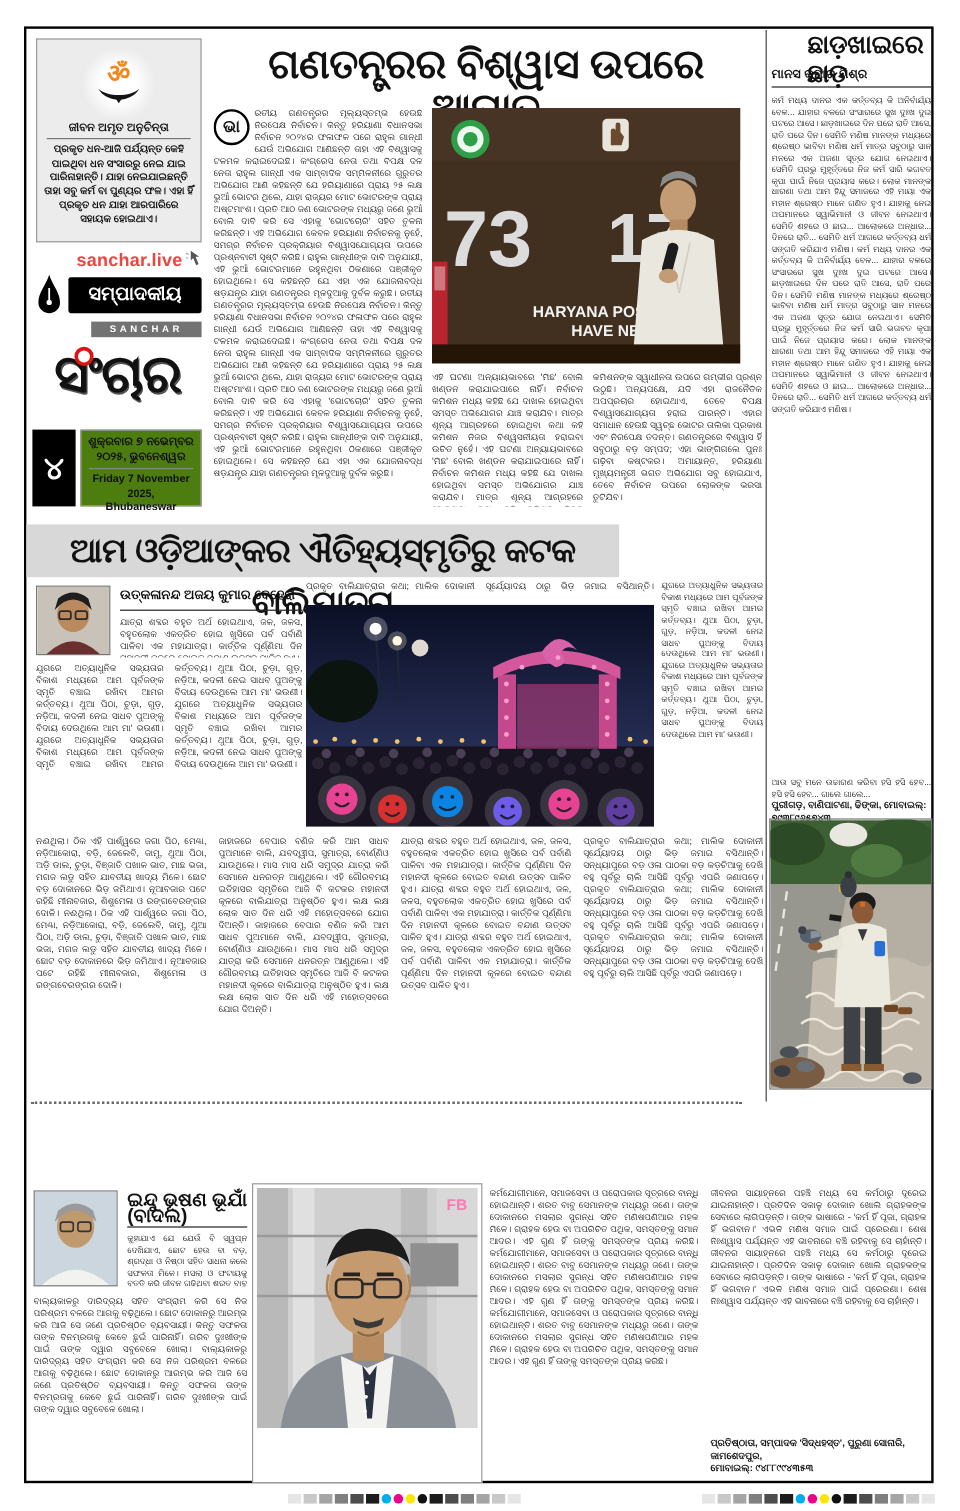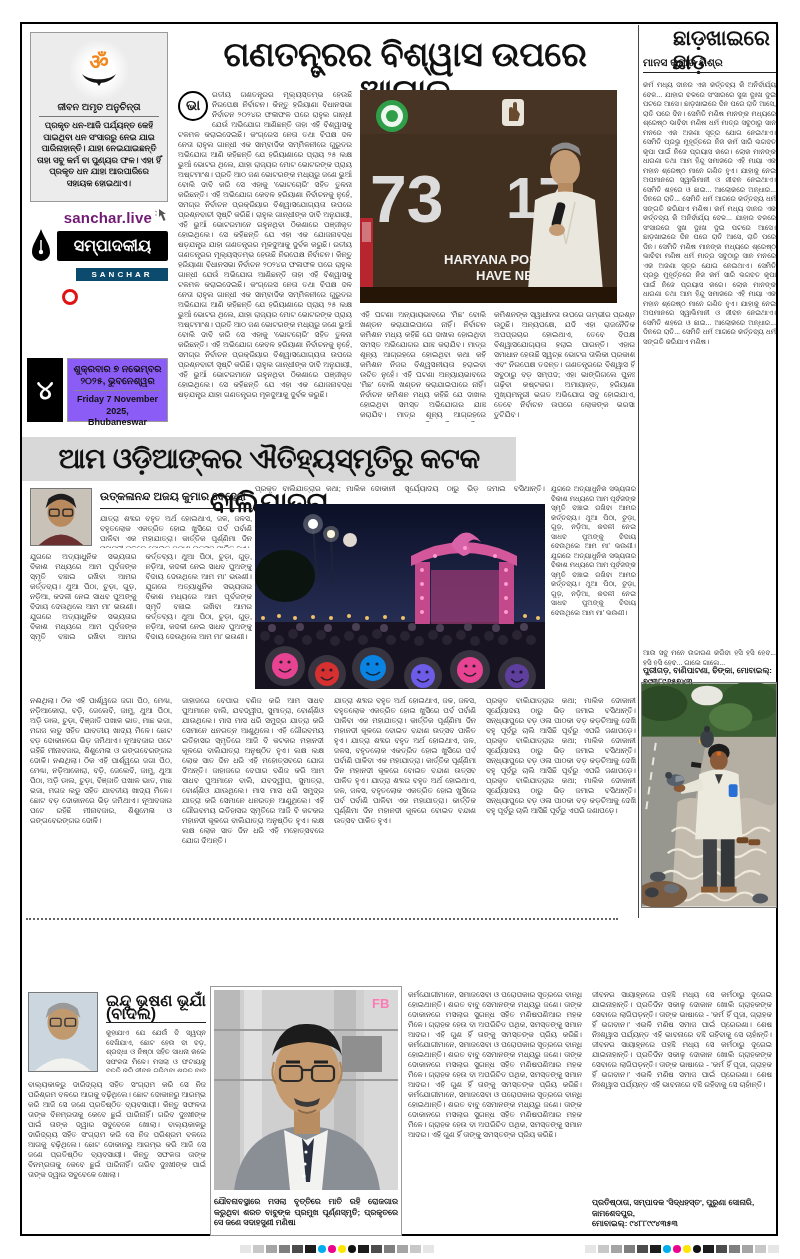--- a/index.html
+++ b/index.html
@@ -19,27 +19,27 @@
   .h-banner{background:#d8d8d8;font-size:28px;font-weight:bold;text-align:center;line-height:44px;letter-spacing:-.5px;}
   .h-bottom{font-size:31px;font-weight:bold;text-align:center;letter-spacing:-.5px;line-height:1.2;}
   .author{font-size:10.5px;font-weight:bold;}
   
   .quote-box{background:#ececec;border:1px solid #9a9a9a;box-sizing:border-box;text-align:center;}
   .om-glow{width:58px;height:58px;margin:8px auto 2px auto;background:radial-gradient(circle,#ffffff 35%,#ececec 75%);
            display:flex;flex-direction:column;align-items:center;justify-content:center;}
   .om{color:#f2871d;font-size:21px;font-weight:bold;line-height:20px;}
   .qb-title{font-size:9.5px;font-weight:bold;margin:2px 8px 3px 8px;border-bottom:1px solid #777;padding-bottom:3px;}
   .qb-text{font-size:8.5px;font-weight:bold;line-height:11.5px;margin:0 5px;text-align:center;}
-  .site{font-size:15px;font-weight:bold;color:#701a75;text-align:right;letter-spacing:.2px;}
+  .site{font-size:15px;font-weight:bold;color:#ef4444;text-align:right;letter-spacing:.2px;}
   .ed-box{background:#000;color:#fff;font-size:16px;font-weight:bold;text-align:center;line-height:30px;border-radius:2px;}
-  .mast-en{background:#0c4a6e;color:#fff;font-size:8px;font-weight:bold;letter-spacing:3px;text-align:center;line-height:13px;}
+  .mast-en{background:#737373;color:#fff;font-size:8px;font-weight:bold;letter-spacing:3px;text-align:center;line-height:13px;}
   .mast-odia{font-size:44px;font-weight:bold;letter-spacing:-1px;line-height:62px;text-shadow:1px 1px 0 #555;}
   .red-ring{width:10px;height:10px;border:3.5px solid #e01313;border-radius:50%;background:#fff;}
   .pageno{background:#000;color:#fff;font-size:26px;font-weight:bold;text-align:center;line-height:64px;}
-  .datebox{background:#8b5cf6;border:1px solid #9a9a9a;box-sizing:border-box;text-align:center;}
+  .datebox{background:#4d7c0f;border:1px solid #9a9a9a;box-sizing:border-box;text-align:center;}
   .date-od{font-size:9.5px;font-weight:bold;line-height:12px;padding-top:4px;}
   .date-en{font-size:9px;font-weight:bold;line-height:11.5px;border-top:1px solid #888;margin:3px 6px 0 6px;padding-top:3px;}
   
   .dropcap{float:left;width:26px;height:26px;border:2px solid #000;border-radius:50%;text-align:center;
            line-height:25px;font-size:14px;font-weight:bold;margin:1px 4px 0 0;}
   .addr{font-size:8px;line-height:10.5px;font-weight:bold;}
   .photo-border{border:1px solid #777;box-sizing:border-box;}
   .caption{font-size:8px;line-height:10.5px;font-weight:bold;text-align:justify;}
   .pframe{border:1px solid #999;background:#fff;box-sizing:border-box;padding:3px;}
   
@@ -74,20 +74,21 @@
   </svg>
 
   <svg class="abs" style="left:29px;top:228px;" width="24" height="36" viewBox="0 0 24 36">
     <path d="M12 1 C9 10 3 16 3 24 a9 9 0 0 0 18 0 C21 16 15 10 12 1 Z" fill="#000"></path>
     <line x1="12" y1="12" x2="12" y2="22" stroke="#fff" stroke-width="1.5"></line>
     <circle cx="12" cy="24" r="2.2" fill="#fff"></circle>
   </svg>
   <div class="abs ed-box" style="left:57px;top:231px;width:111px;height:30px;">ସମ୍ପାଦକୀୟ</div>
 
   <div class="abs mast-en" style="left:76px;top:268px;width:92px;height:13px;">SANCHAR</div>
+  <div class="abs mast-odia" style="left:26px;top:282px;width:144px;text-align:center;">ସଂଚାର</div>
   <div class="abs red-ring" style="left:62px;top:289px;"></div>
 
   <div class="abs pageno" style="left:27px;top:358px;width:36px;height:64px;">୪</div>
   <div class="abs datebox" style="left:67px;top:358px;width:101px;height:64px;">
     <div class="date-od">
       <div>ଶୁକ୍ରବାର ୭ ନଭେମ୍ବର</div>
       <div>୨୦୨୫, ଭୁବନେଶ୍ୱର</div>
     </div>
     <div class="date-en">
       <div>Friday 7 November 2025,</div>
@@ -391,21 +392,20 @@
         <path d="M58 66 q8 -34 36 -32 q28 0 34 32 q-4 -12 -34 -14 q-30 2 -36 14 z" fill="#1c1c1c"></path>
         <path d="M60 72 q-4 14 2 22 M126 72 q4 14 -2 22" stroke="#b08455" stroke-width="2" fill="none"></path>
         <rect x="66" y="76" width="22" height="15" rx="4" fill="none" stroke="#2a2a2a" stroke-width="2.2"></rect>
         <rect x="98" y="76" width="22" height="15" rx="4" fill="none" stroke="#2a2a2a" stroke-width="2.2"></rect>
         <line x1="88" y1="80" x2="98" y2="80" stroke="#2a2a2a" stroke-width="2.2"></line>
         <path d="M72 72 h14 M100 72 h14" stroke="#222" stroke-width="3"></path>
         <path d="M80 108 q13 8 26 0 l-2 6 q-11 6 -22 0 z" fill="#3a3a3a"></path>
         <path d="M84 120 q9 6 18 0" stroke="#8a6a48" stroke-width="2" fill="none"></path>
       </g>
     </svg>
-    <div class="caption" style="margin-top:3px;">ଯୌବନାବସ୍ଥାରେ ମସଲା ବୃତ୍ତିରେ ମାତି ରହି ରୋଜଗାର କରୁଥିବା ଶରତ ବାବୁଙ୍କ ପ୍ରମୁଖ ପୂର୍ଣ୍ଣସ୍ମୃତି; ପ୍ରକୃତରେ ସେ ଜଣେ ସଦାହସୁଣୀ ମଣିଷା</div>
   </div>
 
   <div class="abs body-txt" style="left:408px;top:990px;width:174px;height:246px;">କର୍ମଯୋଗୀମାନେ, ସମାଜସେବା ଓ ପରୋପକାର ସୂତ୍ରରେ ବାନ୍ଧି ହୋଇଥାନ୍ତି। ଶରତ ବାବୁ ସେମାନଙ୍କ ମଧ୍ୟରୁ ଜଣେ। ତାଙ୍କ ଦୋକାନରେ ମସଲାର ସୁଗନ୍ଧ ସହିତ ମଣିଷପଣିଆର ମହକ ମିଳେ। ଗ୍ରାହକ ହେଉ ବା ଅପରିଚିତ ପଥିକ, ସମସ୍ତଙ୍କୁ ସମାନ ଆଦର। ଏହି ଗୁଣ ହିଁ ତାଙ୍କୁ ସମସ୍ତଙ୍କ ପ୍ରିୟ କରିଛି। କର୍ମଯୋଗୀମାନେ, ସମାଜସେବା ଓ ପରୋପକାର ସୂତ୍ରରେ ବାନ୍ଧି ହୋଇଥାନ୍ତି। ଶରତ ବାବୁ ସେମାନଙ୍କ ମଧ୍ୟରୁ ଜଣେ। ତାଙ୍କ ଦୋକାନରେ ମସଲାର ସୁଗନ୍ଧ ସହିତ ମଣିଷପଣିଆର ମହକ ମିଳେ। ଗ୍ରାହକ ହେଉ ବା ଅପରିଚିତ ପଥିକ, ସମସ୍ତଙ୍କୁ ସମାନ ଆଦର। ଏହି ଗୁଣ ହିଁ ତାଙ୍କୁ ସମସ୍ତଙ୍କ ପ୍ରିୟ କରିଛି। କର୍ମଯୋଗୀମାନେ, ସମାଜସେବା ଓ ପରୋପକାର ସୂତ୍ରରେ ବାନ୍ଧି ହୋଇଥାନ୍ତି। ଶରତ ବାବୁ ସେମାନଙ୍କ ମଧ୍ୟରୁ ଜଣେ। ତାଙ୍କ ଦୋକାନରେ ମସଲାର ସୁଗନ୍ଧ ସହିତ ମଣିଷପଣିଆର ମହକ ମିଳେ। ଗ୍ରାହକ ହେଉ ବା ଅପରିଚିତ ପଥିକ, ସମସ୍ତଙ୍କୁ ସମାନ ଆଦର। ଏହି ଗୁଣ ହିଁ ତାଙ୍କୁ ସମସ୍ତଙ୍କ ପ୍ରିୟ କରିଛି।</div>
   <div class="abs body-txt" style="left:592px;top:990px;width:180px;height:206px;">ଜୀବନର ସାୟାହ୍ନରେ ପହଞ୍ଚି ମଧ୍ୟ ସେ କର୍ମଠାରୁ ଦୂରେଇ ଯାଇନାହାନ୍ତି। ପ୍ରତିଦିନ ସକାଳୁ ଦୋକାନ ଖୋଲି ଗ୍ରାହକଙ୍କ ସେବାରେ ଲାଗିପଡ଼ନ୍ତି। ତାଙ୍କ ଭାଷାରେ - 'କର୍ମ ହିଁ ପୂଜା, ଗ୍ରାହକ ହିଁ ଭଗବାନ।' ଏଭଳି ମଣିଷ ସମାଜ ପାଇଁ ପ୍ରେରଣା। ଶେଷ ନିଃଶ୍ୱାସ ପର୍ଯ୍ୟନ୍ତ ଏହି ଭାବନାରେ ବଞ୍ଚି ରହିବାକୁ ସେ ଚାହାଁନ୍ତି। ଜୀବନର ସାୟାହ୍ନରେ ପହଞ୍ଚି ମଧ୍ୟ ସେ କର୍ମଠାରୁ ଦୂରେଇ ଯାଇନାହାନ୍ତି। ପ୍ରତିଦିନ ସକାଳୁ ଦୋକାନ ଖୋଲି ଗ୍ରାହକଙ୍କ ସେବାରେ ଲାଗିପଡ଼ନ୍ତି। ତାଙ୍କ ଭାଷାରେ - 'କର୍ମ ହିଁ ପୂଜା, ଗ୍ରାହକ ହିଁ ଭଗବାନ।' ଏଭଳି ମଣିଷ ସମାଜ ପାଇଁ ପ୍ରେରଣା। ଶେଷ ନିଃଶ୍ୱାସ ପର୍ଯ୍ୟନ୍ତ ଏହି ଭାବନାରେ ବଞ୍ଚି ରହିବାକୁ ସେ ଚାହାଁନ୍ତି।</div>
   <div class="abs addr" style="left:592px;top:1198px;width:180px;">
     <div>ପ୍ରତିଷ୍ଠାତା, ସମ୍ପାଦକ 'ସିଦ୍ଧହସ୍ତ', ପୁରୁଣା ସୋନାରି, ଜାମଶେଦପୁର,</div>
     <div>ମୋବାଇଲ୍: ୯୪୮୮୯୯୪୩୫୩</div>
   </div>
 
   <div class="calib" style="left:240px;top:1245px;">

